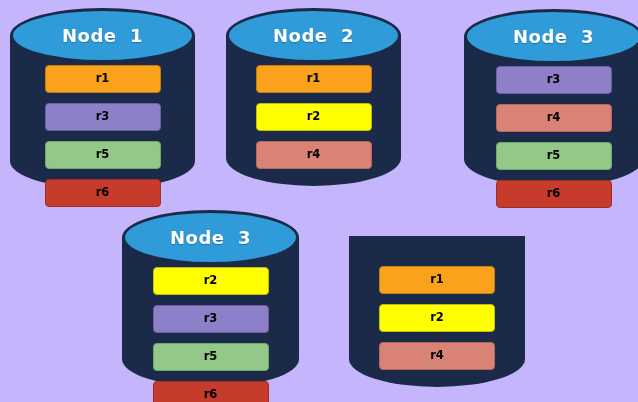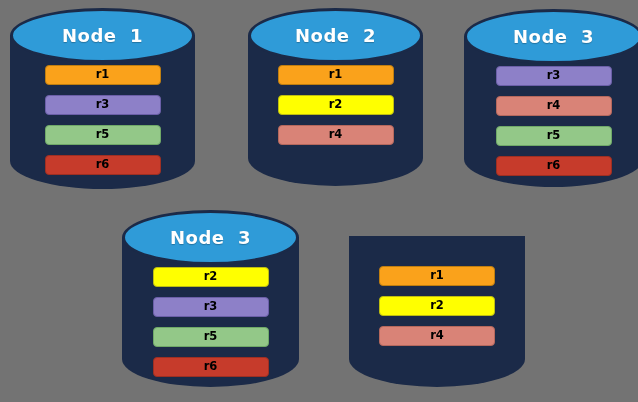--- a/index.html
+++ b/index.html
@@ -52,51 +52,51 @@
     left: 0;
     right: 0;
     display: flex;
     flex-direction: column;
     align-items: center;
     gap: 10px;
     z-index: 3;
   }
   .bar {
     width: 116px;
-    height: 20px;
+    height: 28px;
     box-sizing: border-box;
     border: 1.5px solid;
     border-radius: 4px;
     display: flex;
     align-items: center;
     justify-content: center;
     font-weight: bold;
     font-size: 11.5px;
     line-height: 1;
   }
 </style>
 </head>
 <body>
 
-<div class="canvas" style="background-color: #737373;">
+<div class="canvas" style="background-color: #c4b5fd;">
 
   <div class="cylinder" style="left:10px; top:8px; width:185px; height:181px;">
     <div class="cyl-body" style="background-color: rgb(27, 42, 72);"></div>
     <div class="cyl-top" style="background-color: rgb(47, 155, 216); border-color: rgb(27, 42, 72);">
       <span class="node-title" style="color: rgb(255, 255, 255);">Node  1</span>
     </div>
     <div class="bars">
       <div class="bar" style="background-color: rgb(250, 162, 27); border-color: rgb(191, 126, 16); color: rgb(0, 0, 0);">r1</div>
       <div class="bar" style="background-color: rgb(141, 128, 200); border-color: rgb(107, 95, 168); color: rgb(0, 0, 0);">r3</div>
       <div class="bar" style="background-color: rgb(147, 200, 136); border-color: rgb(111, 169, 104); color: rgb(0, 0, 0);">r5</div>
       <div class="bar" style="background-color: rgb(198, 59, 43); border-color: rgb(158, 47, 34); color: rgb(0, 0, 0);">r6</div>
     </div>
   </div>
 
-  <div class="cylinder" style="left:248px; top:8px; width:175px; height:178px;">
+  <div class="cylinder" style="left:226px; top:8px; width:175px; height:178px;">
     <div class="cyl-body" style="background-color: rgb(27, 42, 72);"></div>
     <div class="cyl-top" style="background-color: rgb(47, 155, 216); border-color: rgb(27, 42, 72);">
       <span class="node-title" style="color: rgb(255, 255, 255);">Node  2</span>
     </div>
     <div class="bars">
       <div class="bar" style="background-color: rgb(250, 162, 27); border-color: rgb(191, 126, 16); color: rgb(0, 0, 0);">r1</div>
       <div class="bar" style="background-color: rgb(255, 255, 0); border-color: rgb(189, 189, 17); color: rgb(0, 0, 0);">r2</div>
       <div class="bar" style="background-color: rgb(217, 131, 119); border-color: rgb(181, 104, 93); color: rgb(0, 0, 0);">r4</div>
     </div>
   </div>

